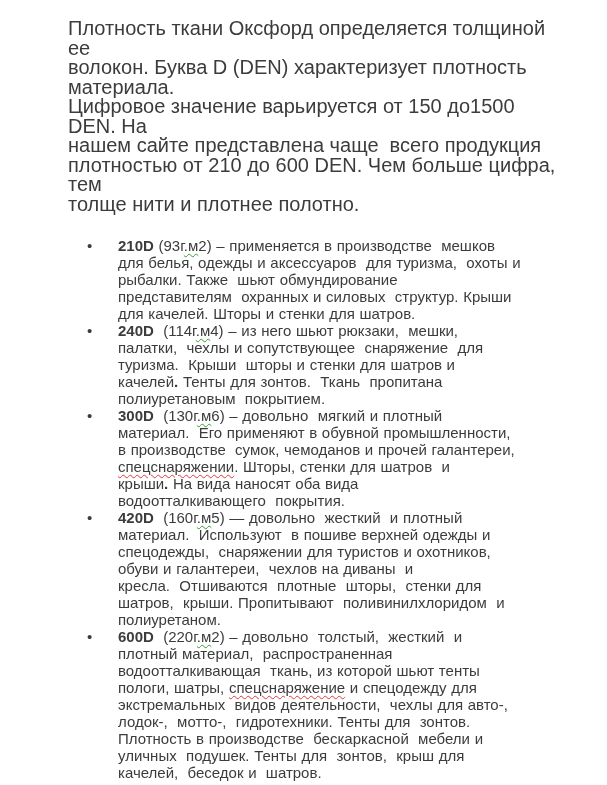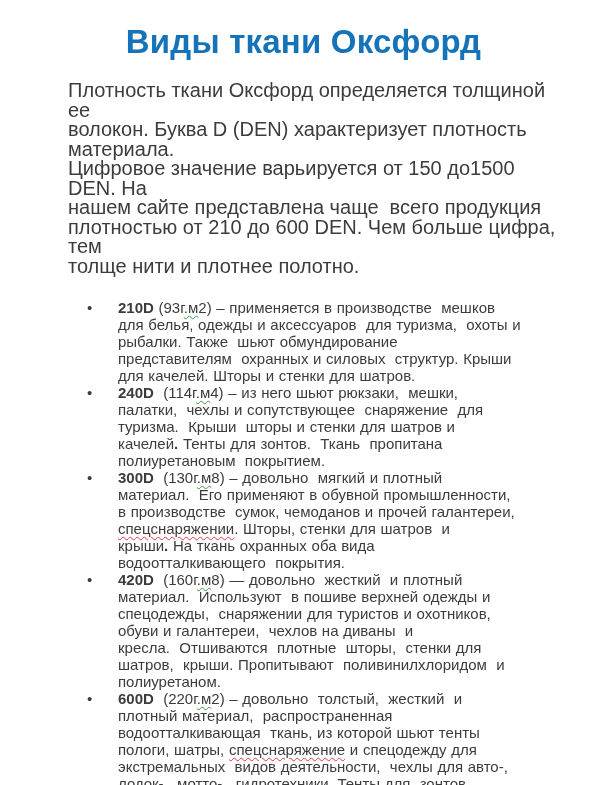--- a/index.html
+++ b/index.html
@@ -67,45 +67,44 @@
     text-decoration: underline wavy var(--red);
     text-decoration-thickness: 1px;
     text-underline-offset: 2px;
     text-align: right;
   }
 </style>
 </head>
 <body>
 
 <div class="page">
-  <h1 class="title">Виды ткани Оксфорд</h1>
   <p class="intro">Плотность ткани Оксфорд определяется толщиной ее
 волокон. Буква D (DEN) характеризует плотность материала.
 Цифровое значение варьируется от 150 до1500 DEN. На
 нашем сайте представлена чаще  всего продукция
 плотностью от 210 до 600 DEN. Чем больше цифра, тем
 толще нити и плотнее полотно.</p>
   <ul class="density-list">
       <li><span class="seg-b">210D</span><span class="seg-n"> (93г</span><span class="seg-g">.м</span><span class="seg-n">2) – применяется в производстве  мешков
 для белья, одежды и аксессуаров  для туризма,  охоты и
 рыбалки. Также  шьют обмундирование
 представителям  охранных и силовых  структур. Крыши
 для качелей. Шторы и стенки для шатров.</span></li>
       <li><span class="seg-b">240D</span><span class="seg-n">  (114г</span><span class="seg-g">.м</span><span class="seg-n">4) – из него шьют рюкзаки,  мешки,
 палатки,  чехлы и сопутствующее  снаряжение  для
 туризма.  Крыши  шторы и стенки для шатров и
 качелей</span><span class="seg-b">.</span><span class="seg-n"> Тенты для зонтов.  Ткань  пропитана
 полиуретановым  покрытием.</span></li>
-      <li><span class="seg-b">300D</span><span class="seg-n">  (130г</span><span class="seg-g">.м</span><span class="seg-n">8) – довольно  мягкий и плотный
+      <li><span class="seg-b">300D</span><span class="seg-n">  (130г</span><span class="seg-g">.м</span><span class="seg-n">6) – довольно  мягкий и плотный
 материал.  Его применяют в обувной промышленности,
 в производстве  сумок, чемоданов и прочей галантереи,
 </span><span class="seg-r">спецснаряжении</span><span class="seg-n">. Шторы, стенки для шатров  и
-крыши</span><span class="seg-b">.</span><span class="seg-n"> На ткань охранных оба вида
+крыши</span><span class="seg-b">.</span><span class="seg-n"> На вида наносят оба вида
 водоотталкивающего  покрытия.</span></li>
-      <li><span class="seg-b">420D</span><span class="seg-n">  (160г</span><span class="seg-g">.м</span><span class="seg-n">8) — довольно  жесткий  и плотный
+      <li><span class="seg-b">420D</span><span class="seg-n">  (160г</span><span class="seg-g">.м</span><span class="seg-n">5) — довольно  жесткий  и плотный
 материал.  Используют  в пошиве верхней одежды и
 спецодежды,  снаряжении для туристов и охотников,
 обуви и галантереи,  чехлов на диваны  и
 кресла.  Отшиваются  плотные  шторы,  стенки для
 шатров,  крыши. Пропитывают  поливинилхлоридом  и
 полиуретаном.</span></li>
       <li><span class="seg-b">600D</span><span class="seg-n">  (220г</span><span class="seg-g">.м</span><span class="seg-n">2) – довольно  толстый,  жесткий  и
 плотный материал,  распространенная
 водоотталкивающая  ткань, из которой шьют тенты
 пологи, шатры, </span><span class="seg-r">спецснаряжение</span><span class="seg-n"> и спецодежду для

